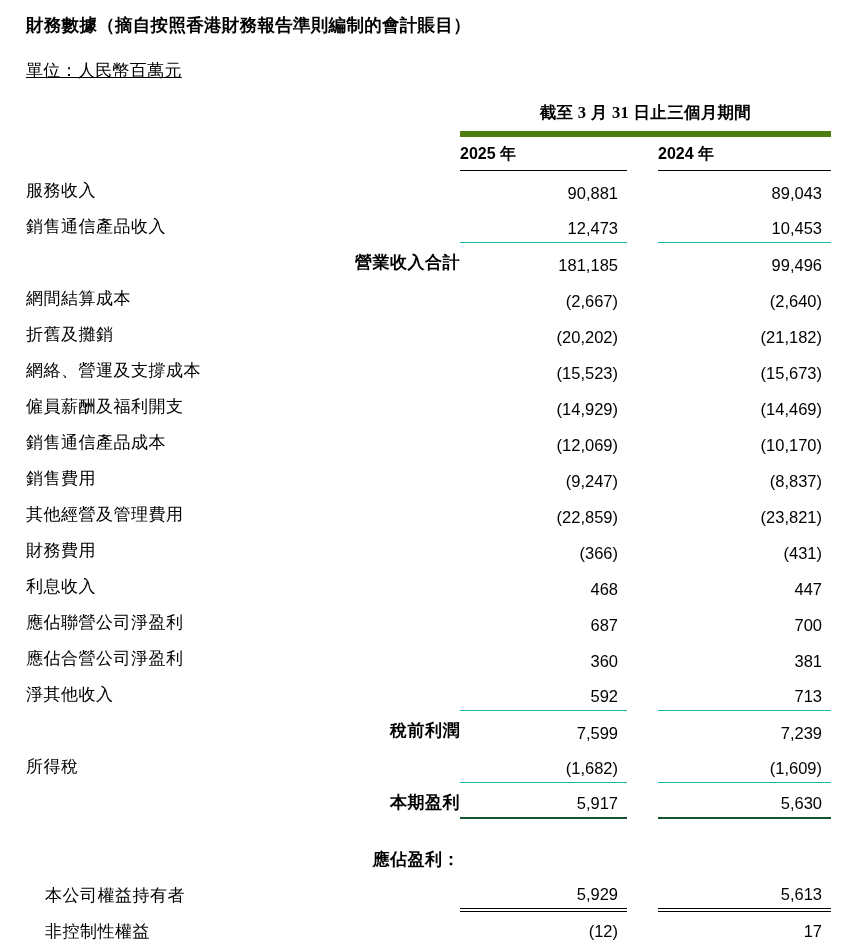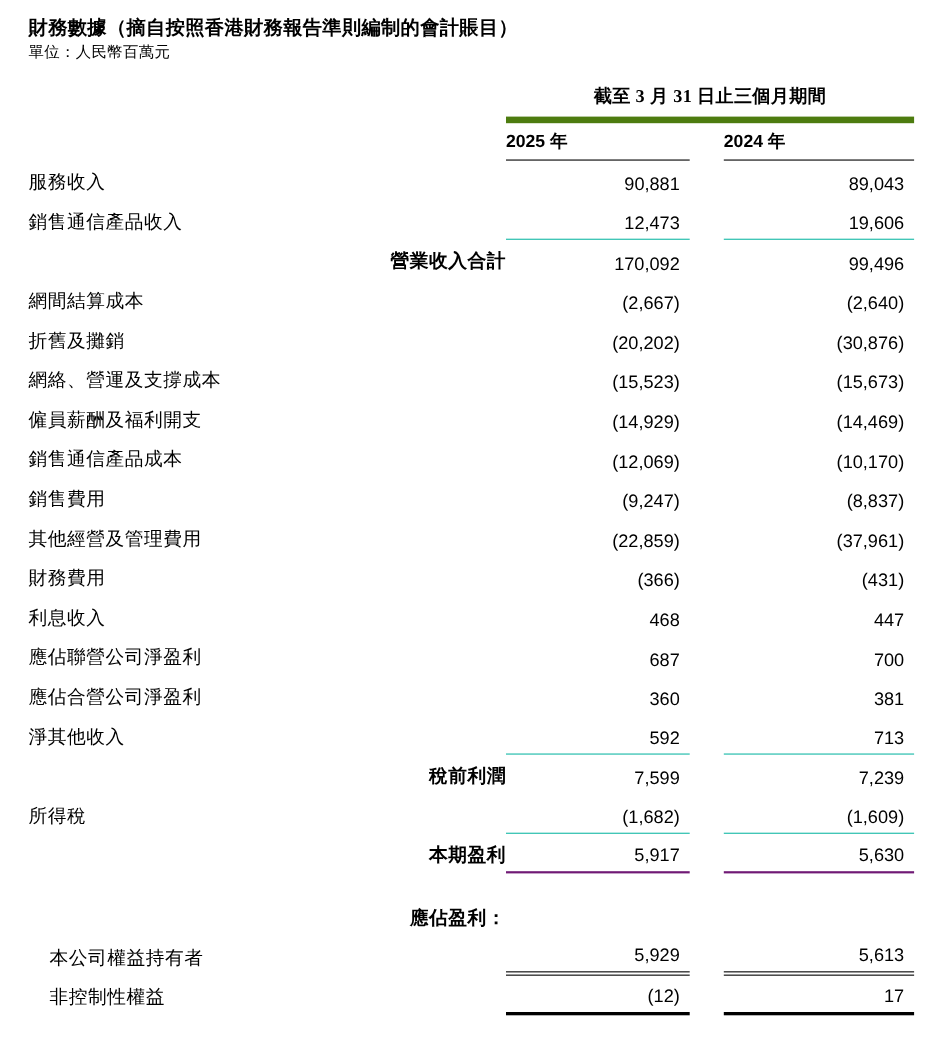--- a/index.html
+++ b/index.html
@@ -17,23 +17,24 @@
     height: 944px;
     padding: 13px 14px 0 26px;
   }
   .doc-title {
     font-size: 17.5px;
     font-weight: bold;
     margin: 0;
     letter-spacing: 0.3px;
   }
   .unit-note {
-    font-size: 14px;
-    margin: 2px 0 0 0;
+    font-size: 17px;
+    margin: 22px 0 0 0;
     letter-spacing: 0.3px;
+    text-decoration: underline;
   }
   .fin-table { margin-top: 20px; }
   .grid {
     display: grid;
     grid-template-columns: 1fr 167px 31px 173px;
   }
   .num-font {
     font-family: "Liberation Sans", "DejaVu Sans", sans-serif;
   }
   .period-cell {
@@ -69,21 +70,21 @@
     font-size: 16.5px;
     text-align: left;
     padding: 0 9px 4px 0;
     align-self: stretch;
     display: flex;
     align-items: flex-end;
     justify-content: flex-end;
   }
   .row .gapcol { align-self: stretch; }
   .row.u-thin   .val { border-bottom: 1px solid #14b8a6; }
-  .row.u-thick  .val { border-bottom: 2px solid #701a75; }
+  .row.u-thick  .val { border-bottom: 2px solid #14532d; }
   .row.u-heavy  .val { border-bottom: 3px solid #000; }
   .row.u-double .val { border-bottom: 4px double #000; }
   .spacer-row { height: 21px; }
 </style>
 </head>
 <body>
 
 <div class="page">
 
   <h1 class="doc-title">財務數據（摘自按照香港財務報告準則編制的會計賬目）</h1>
@@ -108,39 +109,39 @@
         <div class="row">
           <div class="label">服務收入</div>
           <div class="val num-font">90,881</div>
           <div class="gapcol"></div>
           <div class="val num-font">89,043</div>
         </div>
         <div class="row u-thin">
           <div class="label">銷售通信產品收入</div>
           <div class="val num-font">12,473</div>
           <div class="gapcol"></div>
-          <div class="val num-font">19,606</div>
+          <div class="val num-font">10,453</div>
         </div>
         <div class="row bold">
           <div class="label">營業收入合計</div>
-          <div class="val num-font">170,092</div>
+          <div class="val num-font">181,185</div>
           <div class="gapcol"></div>
           <div class="val num-font">99,496</div>
         </div>
         <div class="row">
           <div class="label">網間結算成本</div>
           <div class="val num-font">(2,667)</div>
           <div class="gapcol"></div>
           <div class="val num-font">(2,640)</div>
         </div>
         <div class="row">
           <div class="label">折舊及攤銷</div>
           <div class="val num-font">(20,202)</div>
           <div class="gapcol"></div>
-          <div class="val num-font">(30,876)</div>
+          <div class="val num-font">(21,182)</div>
         </div>
         <div class="row">
           <div class="label">網絡、營運及支撐成本</div>
           <div class="val num-font">(15,523)</div>
           <div class="gapcol"></div>
           <div class="val num-font">(15,673)</div>
         </div>
         <div class="row">
           <div class="label">僱員薪酬及福利開支</div>
           <div class="val num-font">(14,929)</div>
@@ -156,21 +157,21 @@
         <div class="row">
           <div class="label">銷售費用</div>
           <div class="val num-font">(9,247)</div>
           <div class="gapcol"></div>
           <div class="val num-font">(8,837)</div>
         </div>
         <div class="row">
           <div class="label">其他經營及管理費用</div>
           <div class="val num-font">(22,859)</div>
           <div class="gapcol"></div>
-          <div class="val num-font">(37,961)</div>
+          <div class="val num-font">(23,821)</div>
         </div>
         <div class="row">
           <div class="label">財務費用</div>
           <div class="val num-font">(366)</div>
           <div class="gapcol"></div>
           <div class="val num-font">(431)</div>
         </div>
         <div class="row">
           <div class="label">利息收入</div>
           <div class="val num-font">468</div>

